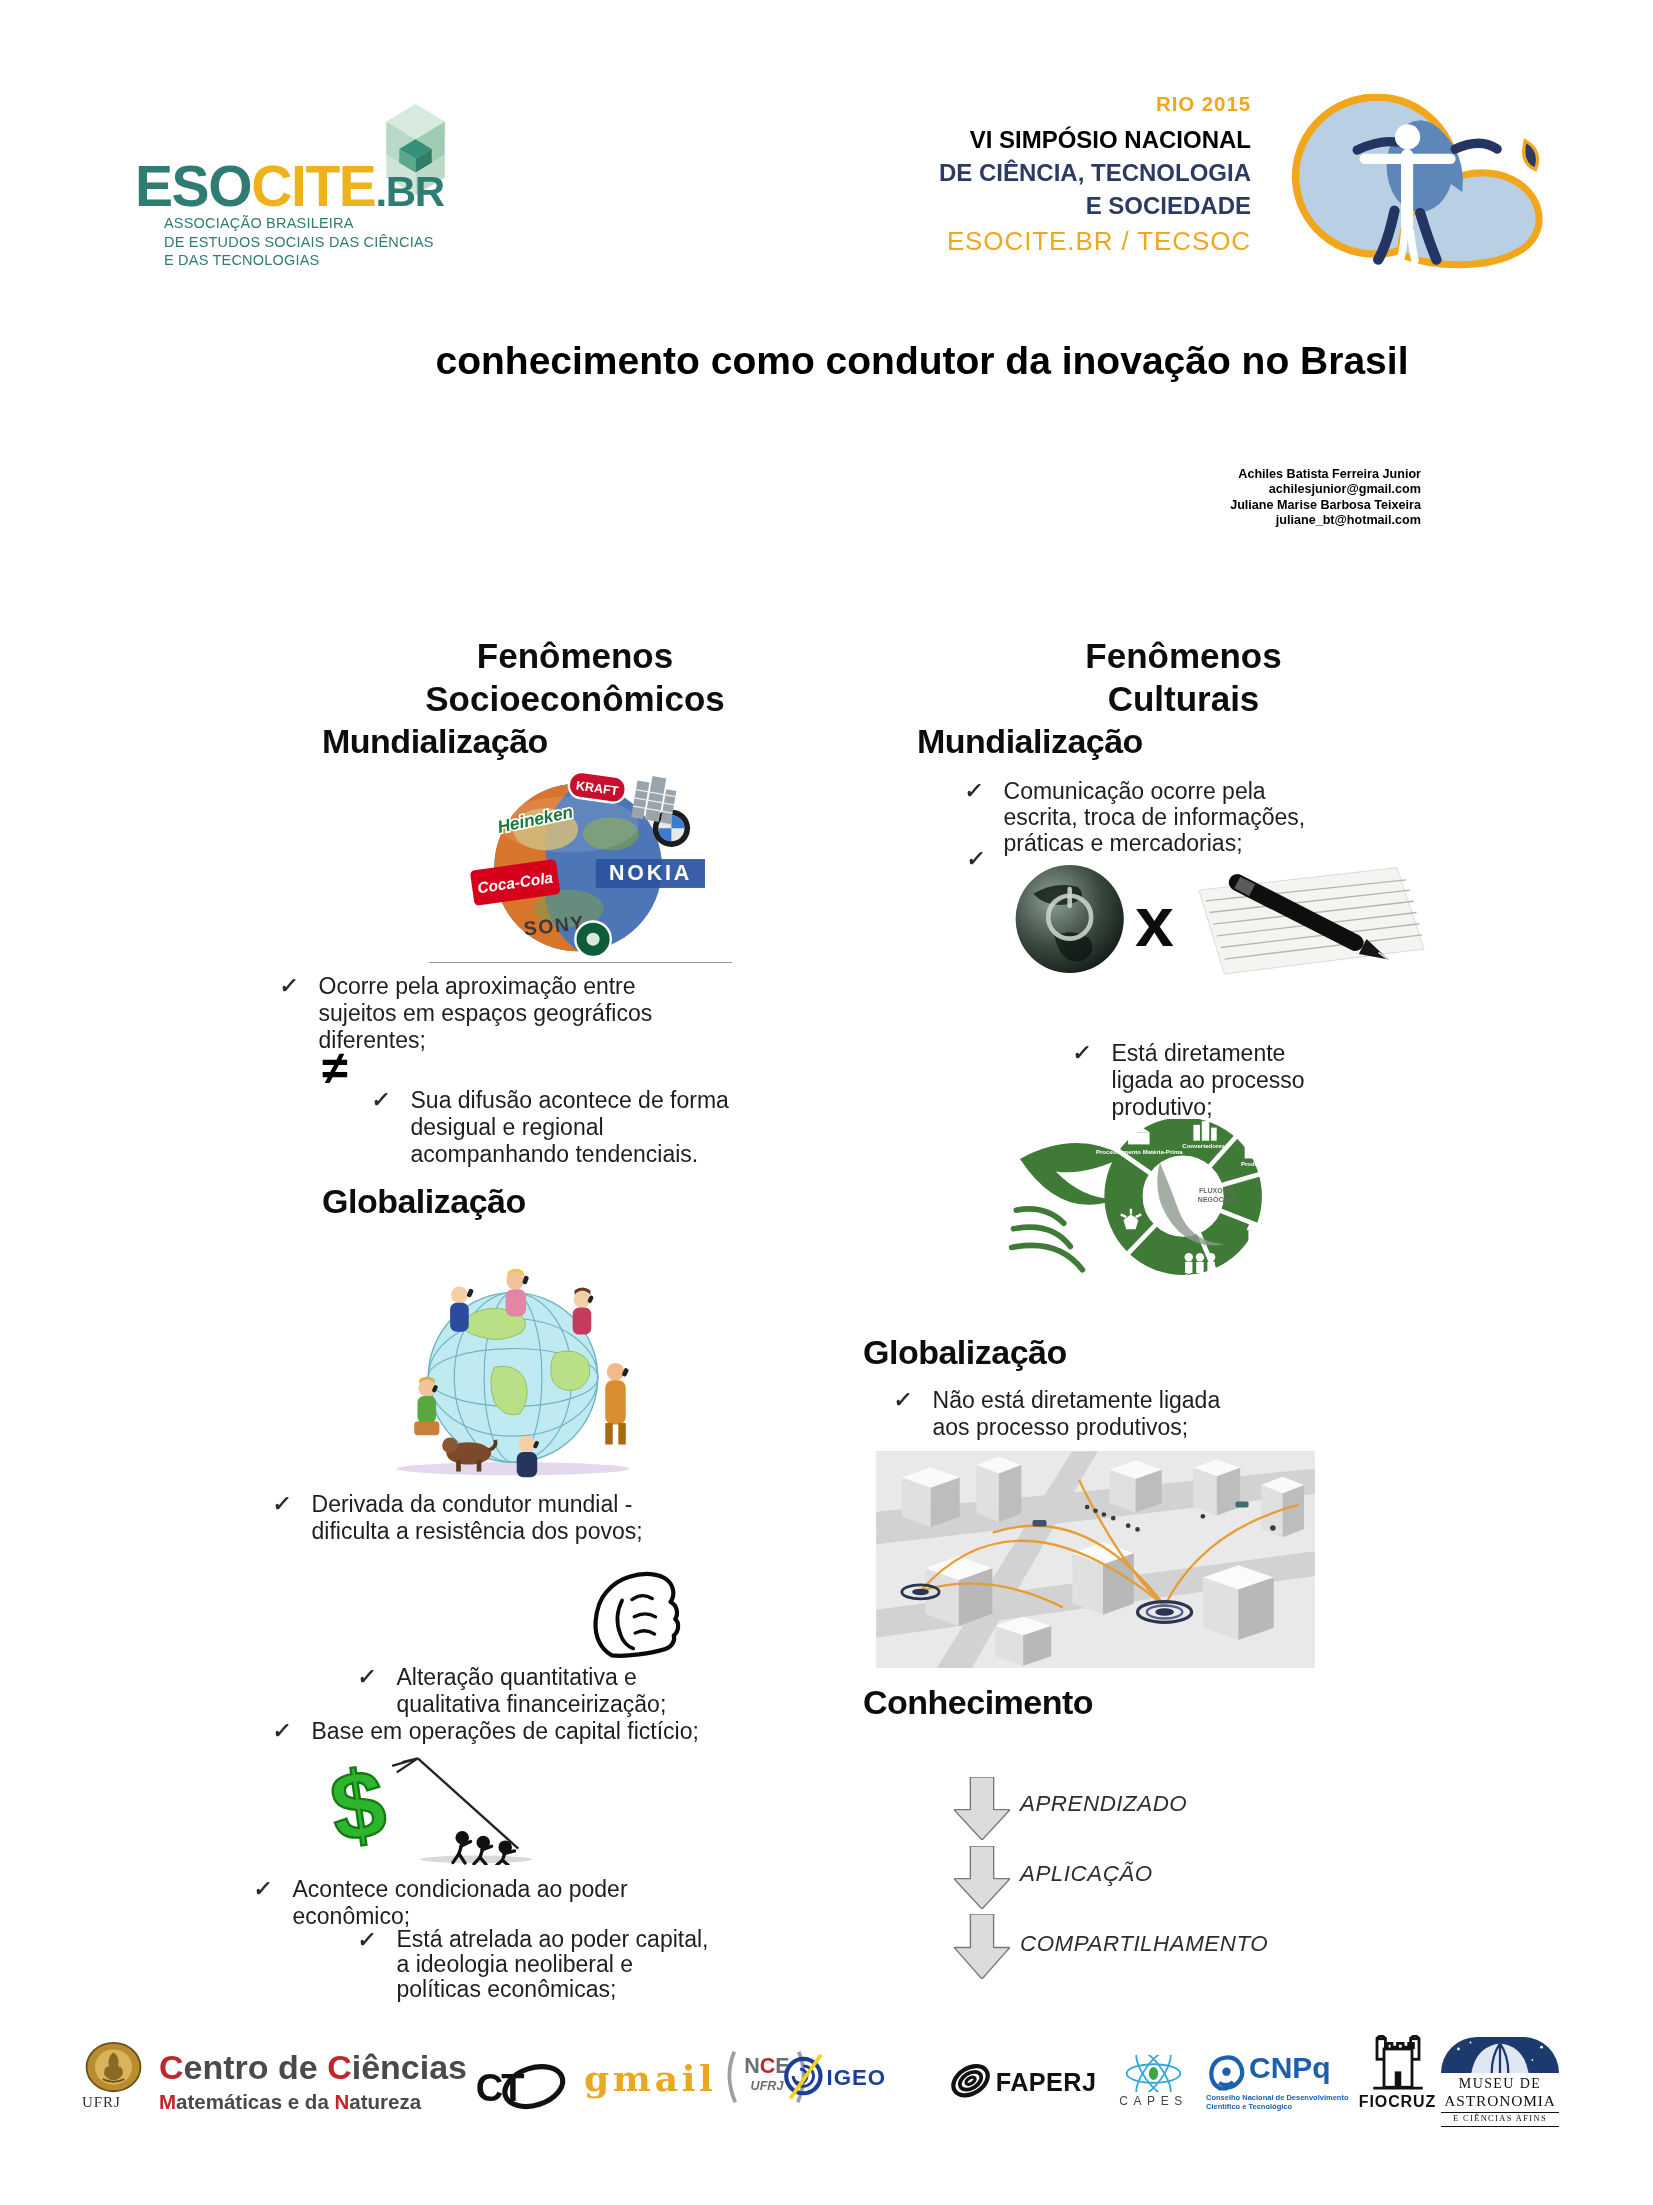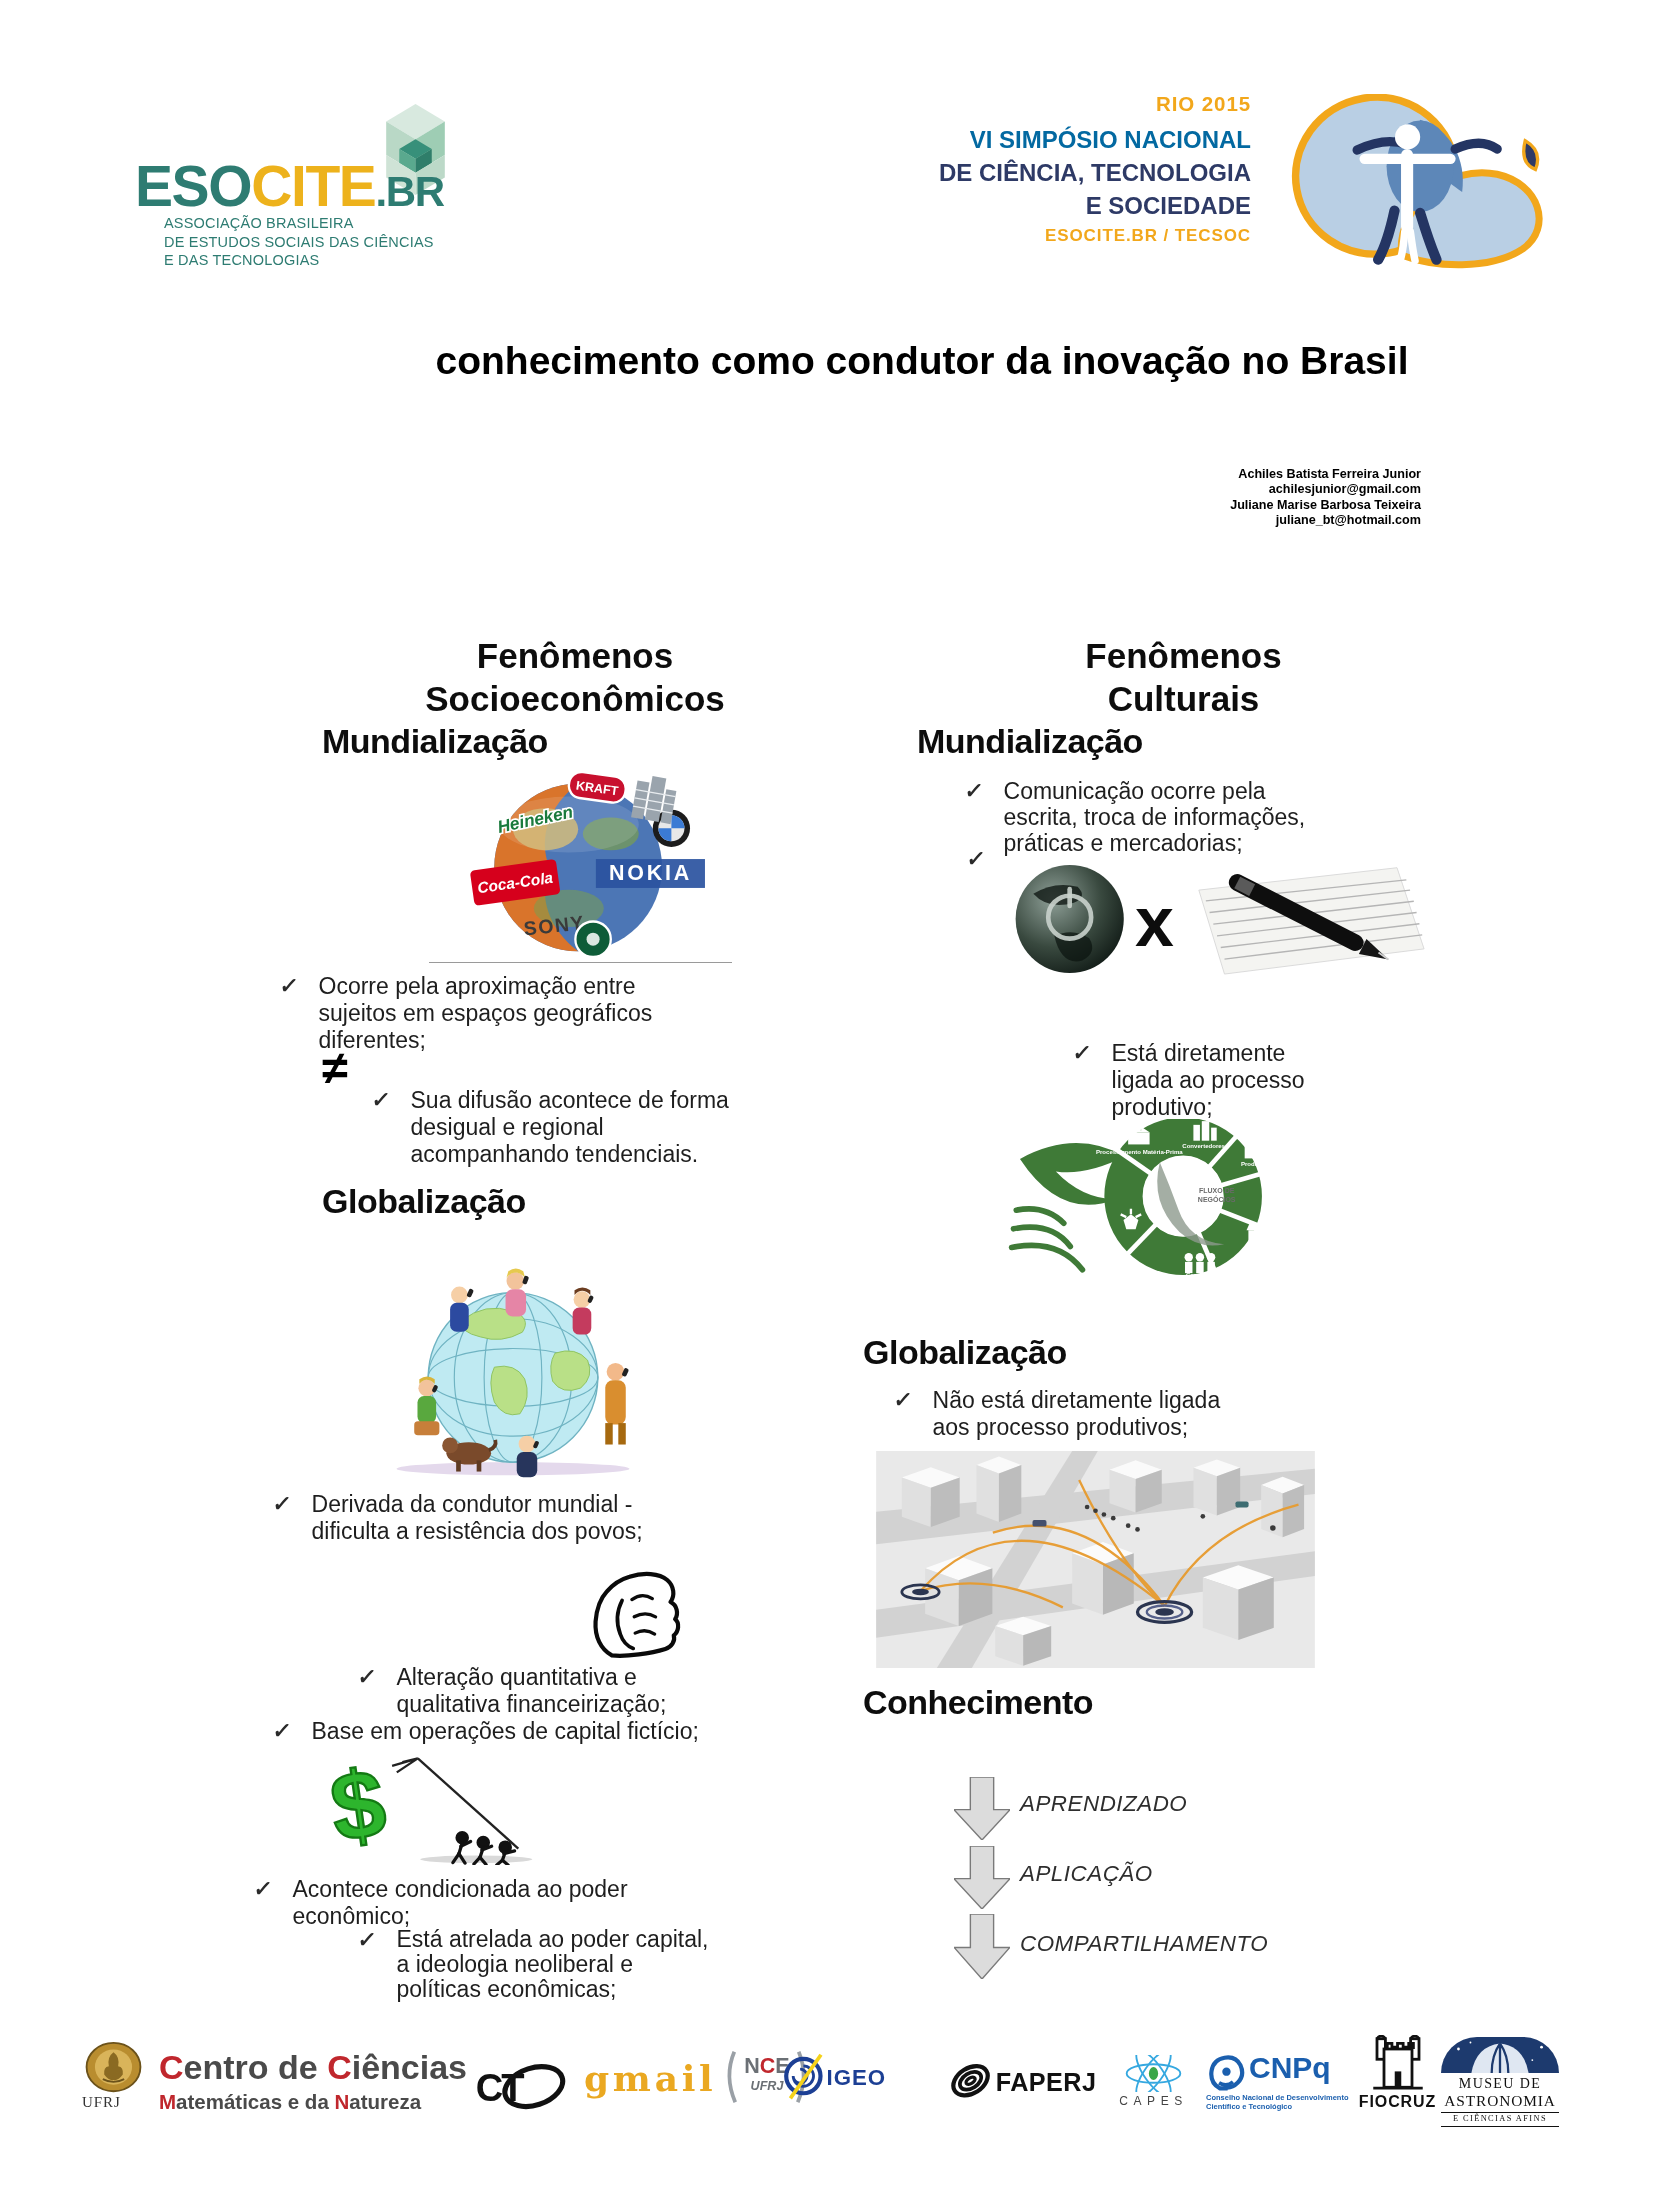--- a/index.html
+++ b/index.html
@@ -43,24 +43,24 @@
     <div class="abs esotag" style="left:29px;top:116px;">
       <div>ASSOCIAÇÃO BRASILEIRA</div>
       <div>DE ESTUDOS SOCIAIS DAS CIÊNCIAS</div>
       <div>E DAS TECNOLOGIAS</div>
     </div>
   </div>
 
   <div class="abs" style="left:1027px;top:92px;width:534px;height:208px;">
     <div class="abs riotxt" style="right:310px;top:0;">
       <div style="font-size:20.5px;font-weight:900;color:#f2a71b;letter-spacing:0.9px;margin-bottom:6.5px;">RIO 2015</div>
-      <div style="font-size:24px;font-weight:600;color:#0369a1;line-height:33px;">VI SIMPÓSIO NACIONAL</div>
+      <div style="font-size:24px;font-weight:600;color:#000000;line-height:33px;">VI SIMPÓSIO NACIONAL</div>
       <div style="font-size:24px;font-weight:600;color:#2e3a66;line-height:33px;">DE CIÊNCIA, TECNOLOGIA</div>
       <div style="font-size:24px;font-weight:600;color:#2e3a66;line-height:33px;">E SOCIEDADE</div>
-      <div style="font-size:17px;font-weight:700;color:#f2a71b;letter-spacing:0.9px;margin-top:4.7px;">ESOCITE.BR / TECSOC</div>
+      <div style="font-size:26px;font-weight:400;color:#f2a71b;letter-spacing:0.9px;margin-top:4.7px;">ESOCITE.BR / TECSOC</div>
     </div>
     <svg class="abs" style="left:239px;top:2.3px;" width="292" height="175" viewBox="0 0 625 375">
       <ellipse cx="235" cy="175" rx="172" ry="168" fill="#b9cfe4" stroke="#f2a71b" stroke-width="16" transform="rotate(-10 235 175)"></ellipse>
       <path d="M290,345 C280,240 390,150 495,172 C585,192 615,285 550,332 C480,378 360,372 290,345 Z" fill="#b9cfe4" stroke="#f2a71b" stroke-width="15"></path>
       <path d="M330,55 C395,75 430,140 420,210 C385,185 330,150 318,95 Z" fill="#5d87b8"></path>
       <ellipse cx="330" cy="155" rx="72" ry="98" fill="#5d87b8"></ellipse>
       <path d="M555,100 q38,22 22,62 q-34,-14 -22,-62z" fill="#2e3a66" stroke="#f2a71b" stroke-width="7"></path>
       <path d="M195,120 q60,-28 105,-12" stroke="#243563" stroke-width="20" fill="none" stroke-linecap="round"></path>
       <path d="M405,118 q55,-25 90,0" stroke="#243563" stroke-width="20" fill="none" stroke-linecap="round"></path>
       <path d="M275,250 q-15,70 -35,105" stroke="#243563" stroke-width="22" fill="none" stroke-linecap="round"></path>

